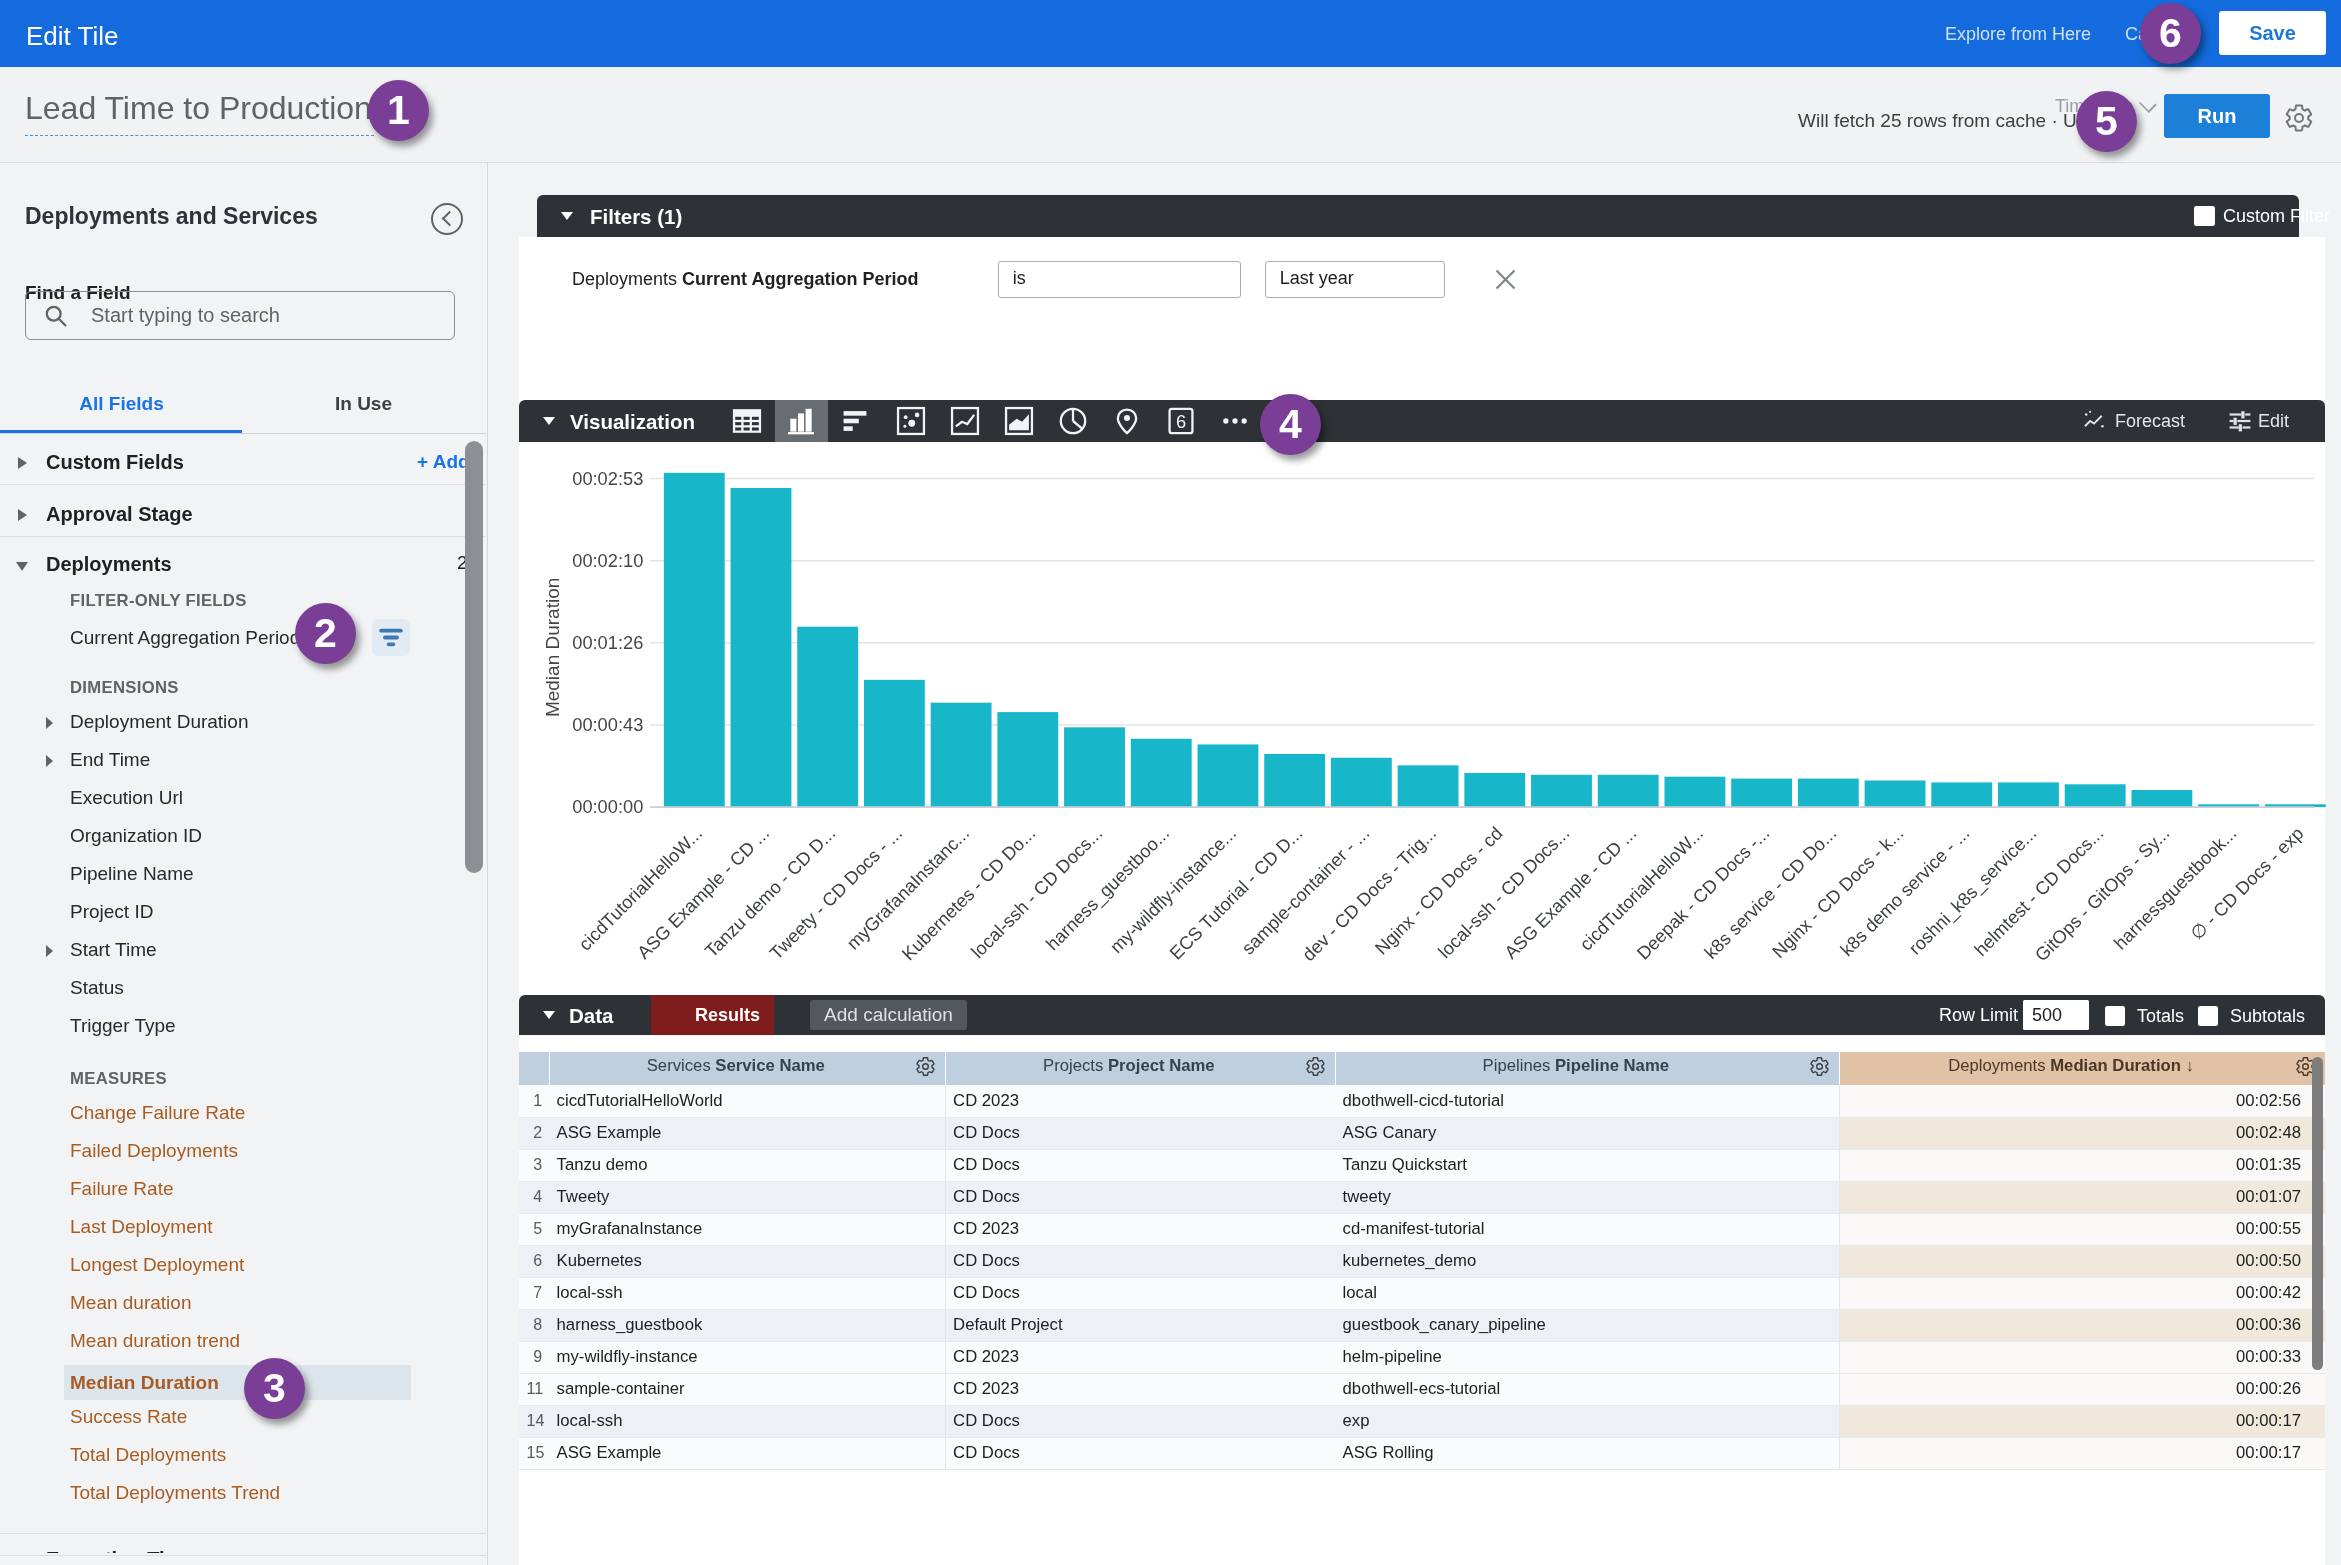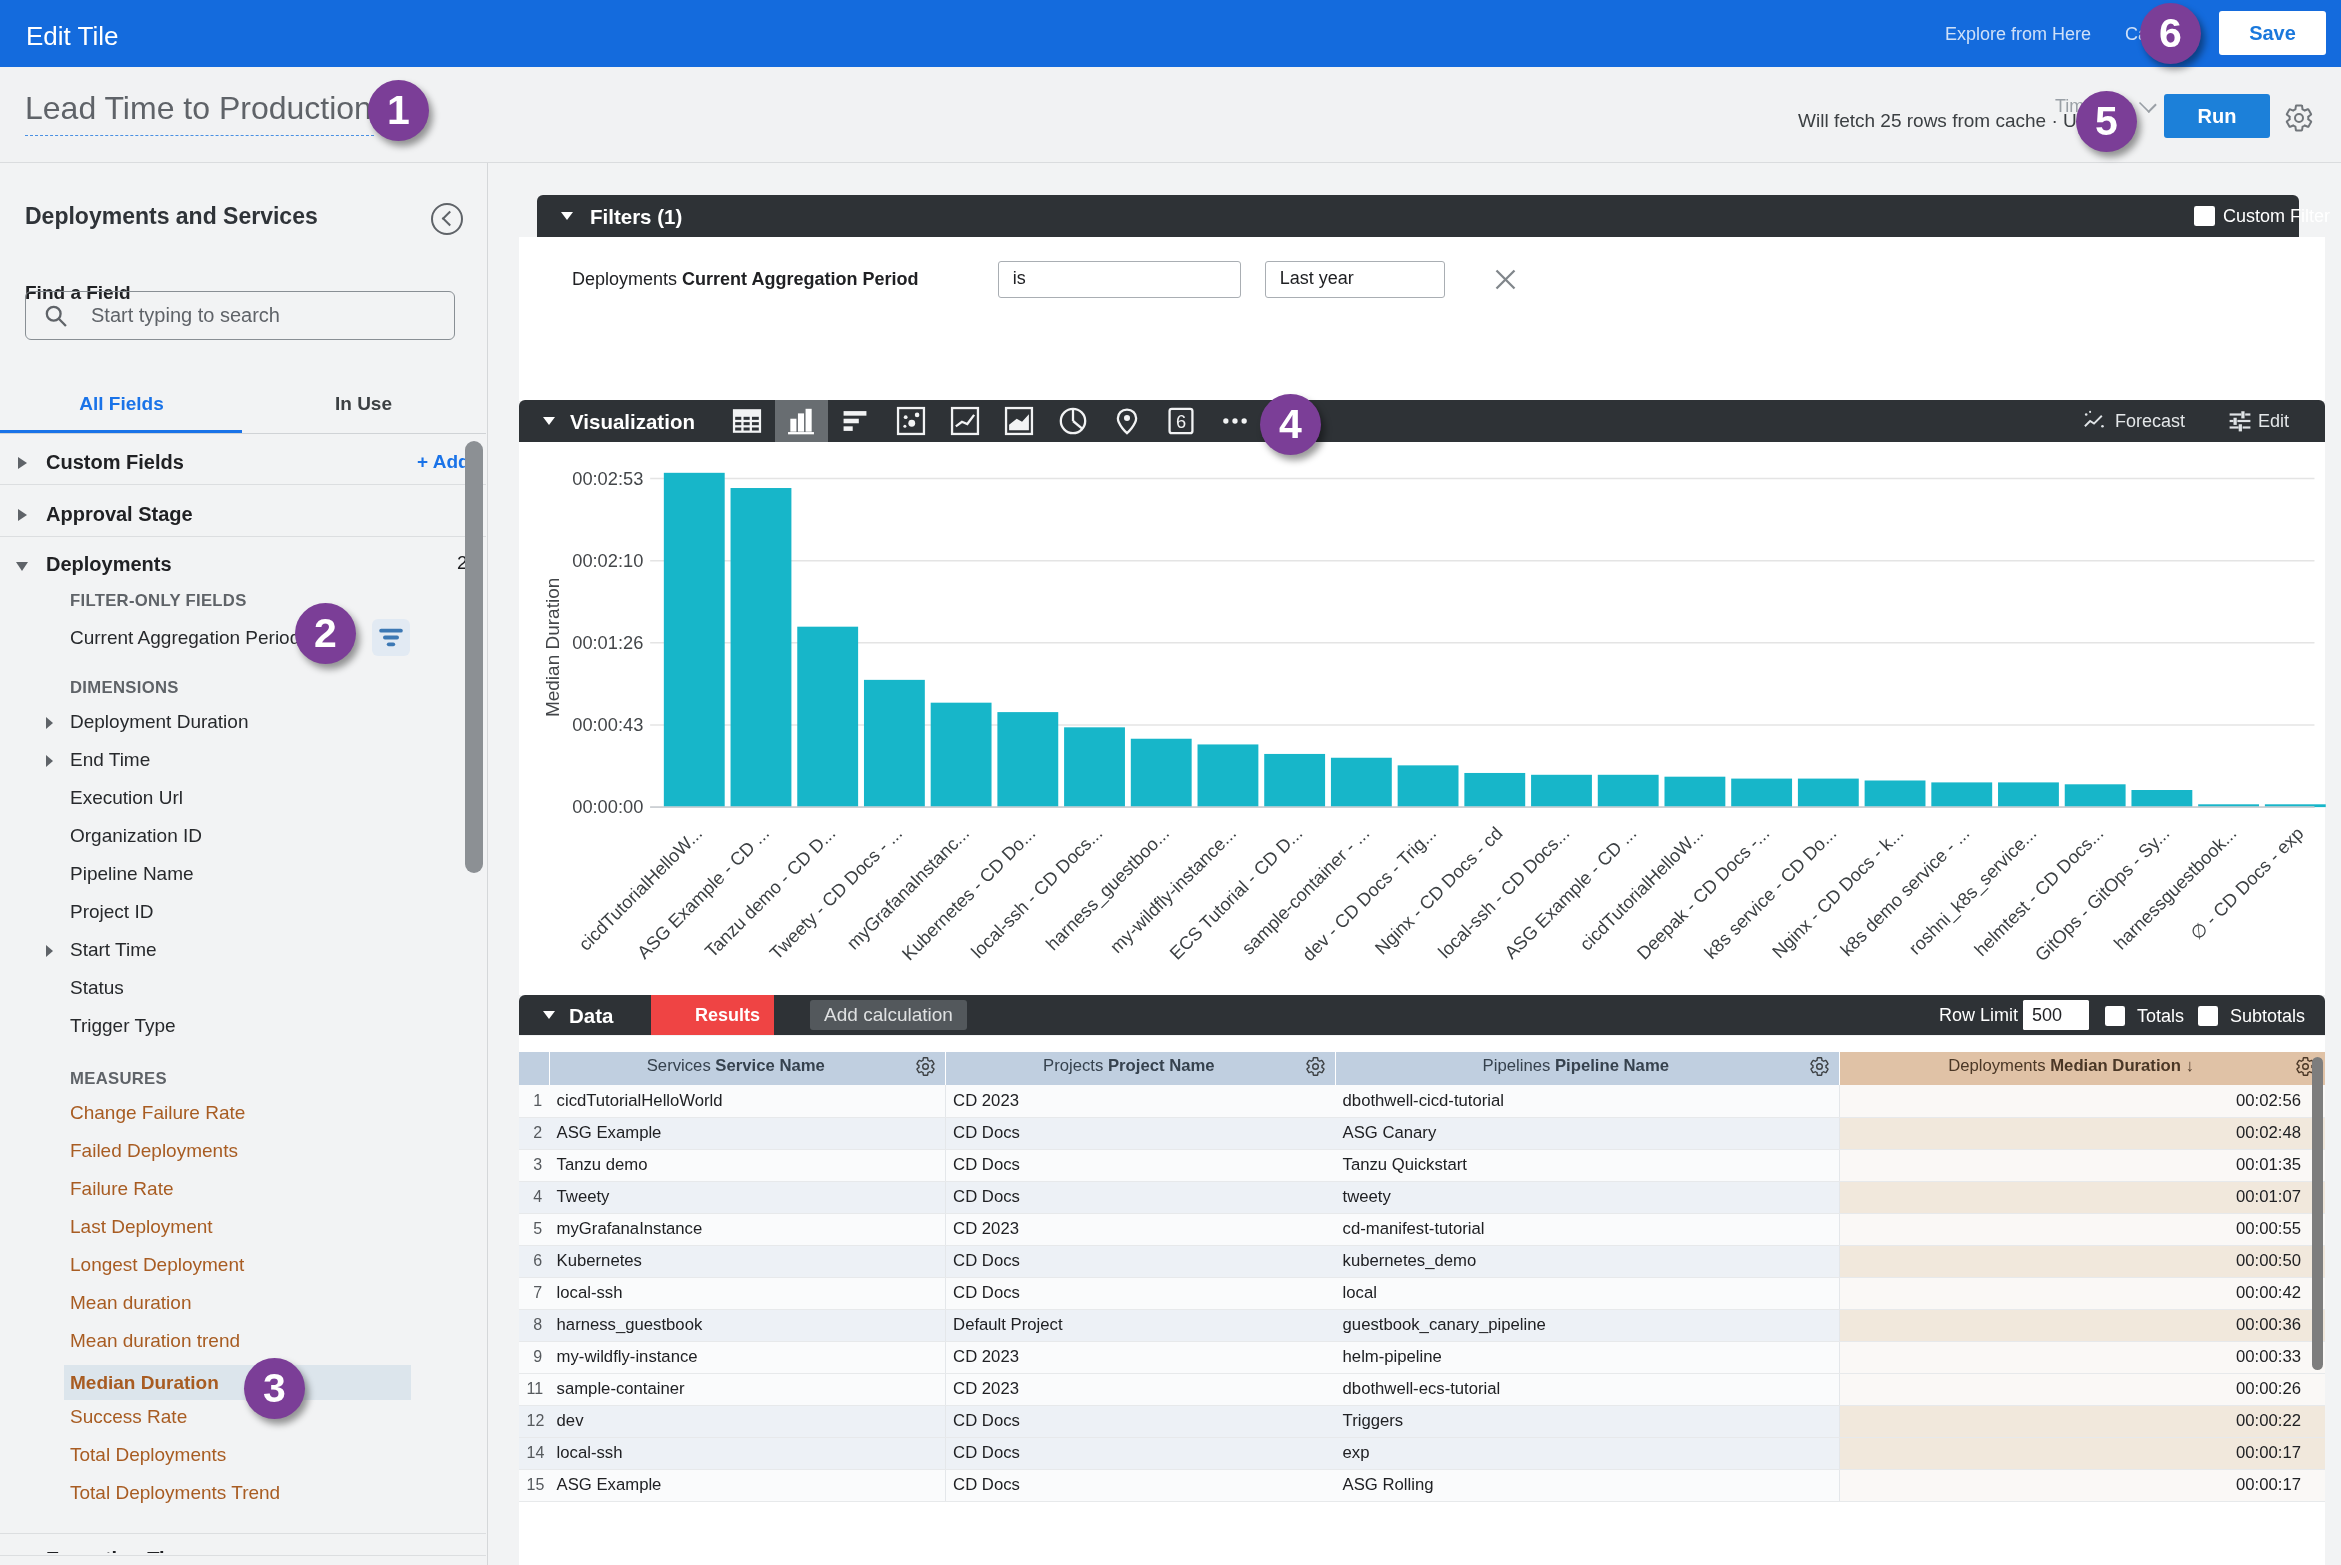--- a/index.html
+++ b/index.html
@@ -49,21 +49,21 @@
 .cfbox { position:absolute; left:1657px; top:11.4px; width:20.5px; height:20px; background:#fff; border-radius:2.3px; }
 .cflab { position:absolute; left:1686px; top:11.4px; font-size:18px; color:#fff; white-space:nowrap; }
 .flabel { position:absolute; left:53px; top:32px; font-size:18px; color:#202124; }
 .fbox { position:absolute; top:23.6px; height:37px; border:1.5px solid #a9aeb3; border-radius:3px; background:#fff; font-size:18px; color:#202124; line-height:33px; padding-left:13.7px; }
 .viz-bar { left:30px; top:237px; width:1806px; height:42px; border-radius:6px 6px 0 0; }
 .viz-body { position:absolute; left:30px; top:279px; width:1806px; height:553px; background:#fff; }
 .vicon { position:absolute; top:5.3px; width:32px; height:32px; }
 .vsel { position:absolute; left:256px; top:0; width:53px; height:42px; background:#686d71; }
 .data-bar { left:30px; top:832px; width:1806px; height:40px; border-radius:6px 6px 0 0; }
 .data-body { position:absolute; left:30px; top:873px; width:1806px; height:530px; background:#fff; }
-.results { position:absolute; left:132px; top:0; width:123px; height:40px; background:#ef4444; color:#fff; font-size:18px; font-weight:bold; text-align:center; line-height:40px;padding-left:30px; }
+.results { position:absolute; left:132px; top:0; width:123px; height:40px; background:#7f1d1d; color:#fff; font-size:18px; font-weight:bold; text-align:center; line-height:40px;padding-left:30px; }
 .addcalc { position:absolute; left:291px; top:5.3px; width:157px; height:30px; background:#53585c; border-radius:3px; color:#dfe1e2; font-size:19px; text-align:center; line-height:30px; }
 .rowlimit { position:absolute; left:1420px; top:10px; font-size:18px; color:#fff; }
 .rlinput { position:absolute; left:1504px; top:5.3px; width:66px; height:30px; background:#fff; border-radius:1.5px; font-size:18px; color:#202124; line-height:30px; padding-left:9px; }
 .dbox { position:absolute; top:10.7px; width:20px; height:20px; background:#fff; border-radius:2.3px; }
 .dlab { position:absolute; top:11.4px; font-size:18px; color:#fff; }
 table.res { border-collapse:collapse; table-layout:fixed; width:1806px; position:absolute; left:0; top:16px; font-size:16.7px; color:#202124; }
 table.res th, table.res td { overflow:hidden; white-space:nowrap; padding:0 0 0 7.6px; height:32px; }
 table.res thead th { height:33px; background:#c0cfe0; text-align:center; font-weight:normal; color:#36424e; border-left:1.5px solid #fff; }
 table.res thead th.th4 { background:#e0c2a6; color:#4a3726; }
 table.res td { border-bottom:0.8px solid #e7e9eb; }
@@ -451,27 +451,20 @@
             <td class="dur">00:00:33</td>
           </tr>
 <tr class="odd">
             <td class="num">11</td>
             <td>sample-container</td>
             <td>CD 2023</td>
             <td>dbothwell-ecs-tutorial</td>
             <td class="dur">00:00:26</td>
           </tr>
 <tr class="even">
-            <td class="num">12</td>
-            <td>dev</td>
-            <td>CD Docs</td>
-            <td>Triggers</td>
-            <td class="dur">00:00:22</td>
-          </tr>
-<tr class="even">
             <td class="num">14</td>
             <td>local-ssh</td>
             <td>CD Docs</td>
             <td>exp</td>
             <td class="dur">00:00:17</td>
           </tr>
 <tr class="odd">
             <td class="num">15</td>
             <td>ASG Example</td>
             <td>CD Docs</td>

